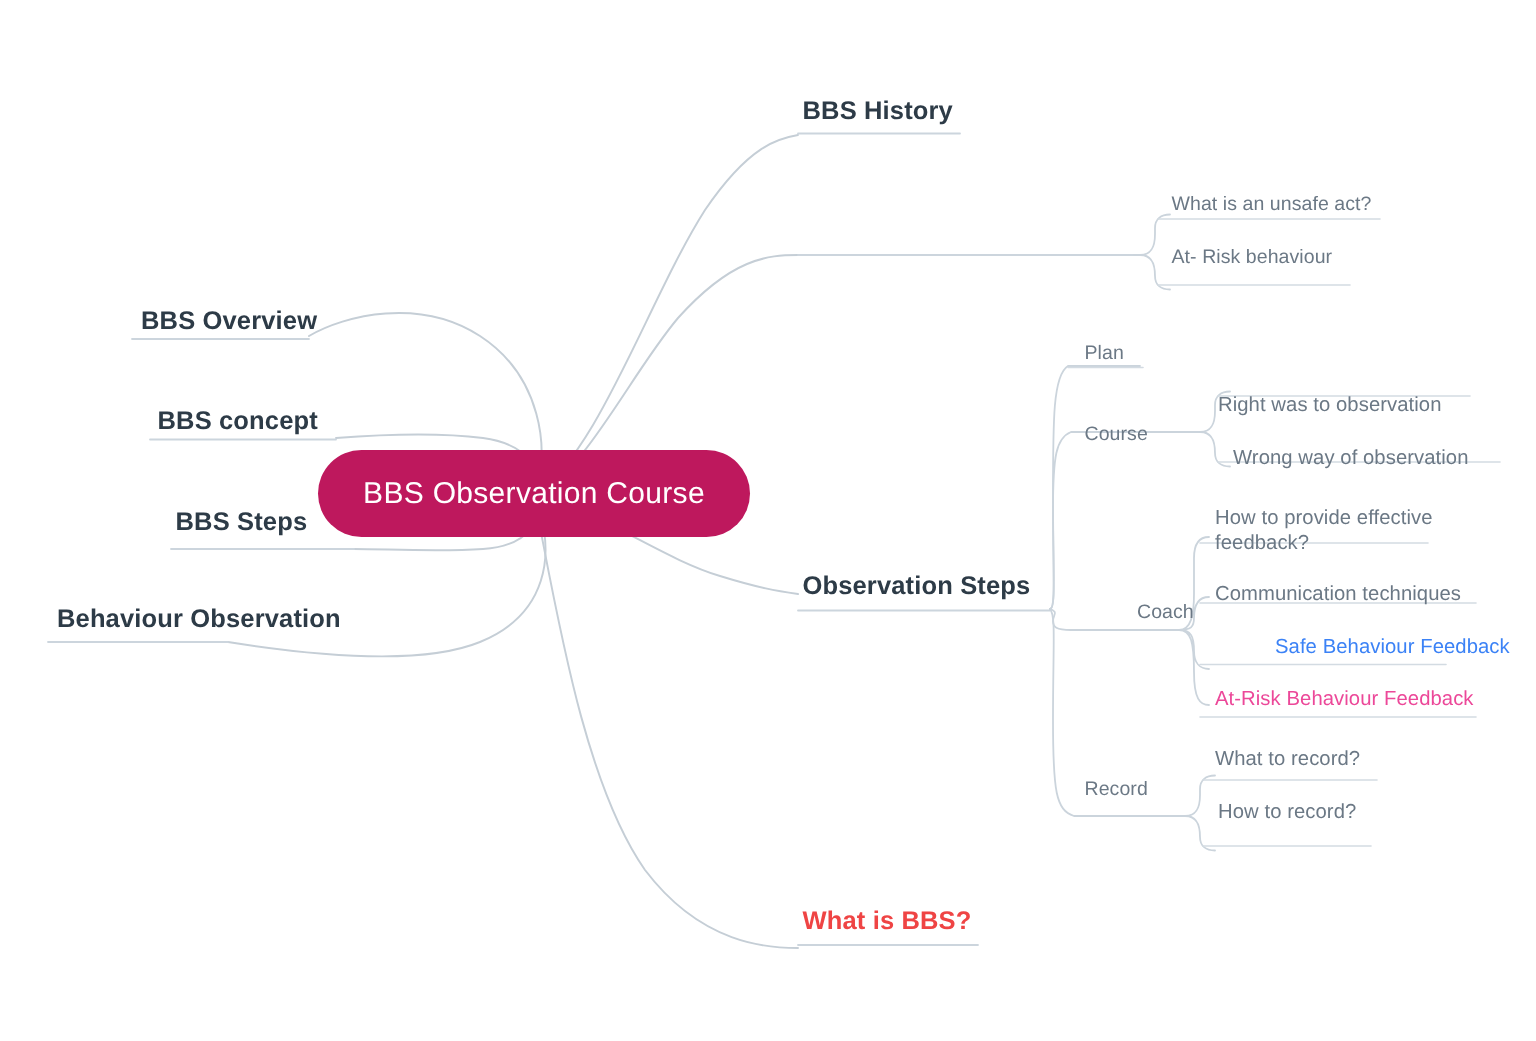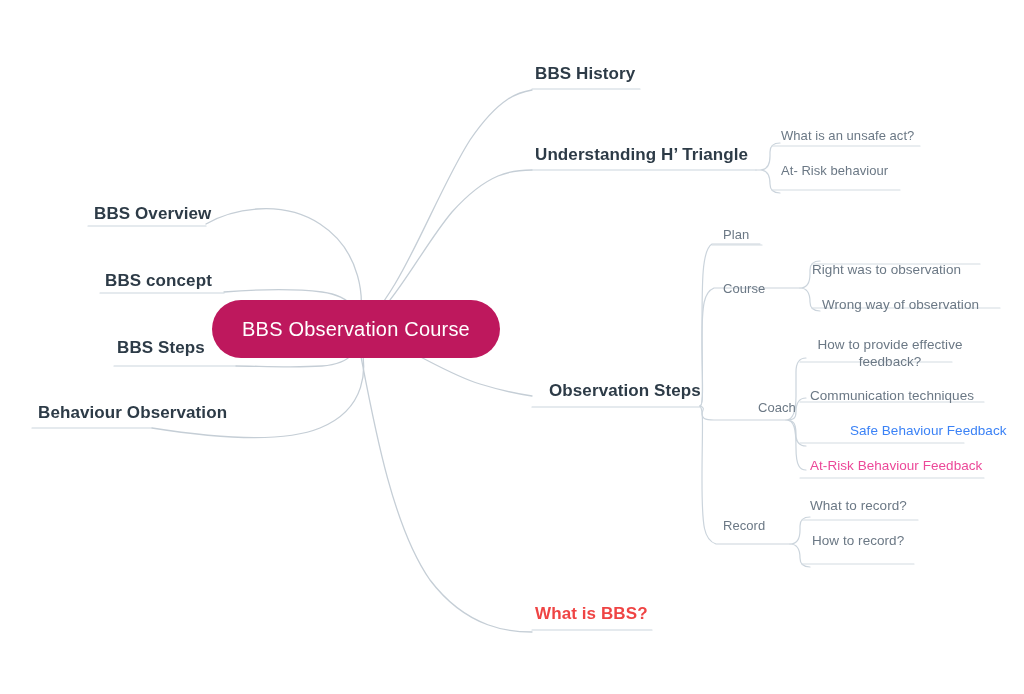--- a/index.html
+++ b/index.html
@@ -60,21 +60,20 @@
     font-size: 20px;
     letter-spacing: 0.2px;
     white-space: nowrap;
     box-sizing: border-box;
     padding: 0 18px;
   }
   .node-label {
     position: absolute;
     white-space: nowrap;
     box-sizing: border-box;
-    text-align: center;
   }
   .node-label.level1 {
     font-size: 17px;
     font-weight: bold;
     color: #2d3b47;
     letter-spacing: 0.1px;
   }
   .node-label.level2 {
     font-size: 13px;
     font-weight: normal;
@@ -176,25 +175,22 @@
   </div>
 
   <div class="node-label level1" style="left: 38px; top: 403px; color: rgb(45, 59, 71);">
     <span>Behaviour Observation</span>
   </div>
 
   <div class="node-label level1" style="left: 535px; top: 64px; color: rgb(45, 59, 71);">
     <span>BBS History</span>
   </div>
 
-  <div class="node-label level1" style="left: 535px; top: 145px; color: rgb(45, 59, 71);">
-    <span>Understanding H’ Triangle</span>
-  </div>
-
-  <div class="node-label level1" style="left: 535px; top: 381px; color: rgb(45, 59, 71); margin-left: 14px;">
+
+  <div class="node-label level1" style="left: 535px; top: 381px; color: rgb(45, 59, 71);">
     <span>Observation Steps</span>
   </div>
 
   <div class="node-label level1" style="left: 535px; top: 604px; color: #ef4444;">
     <span>What is BBS?</span>
   </div>
 
   <div class="node-label level2" style="left: 781px; top: 128px; color: rgb(107, 120, 133);">
     <span>What is an unsafe act?</span>
   </div>

